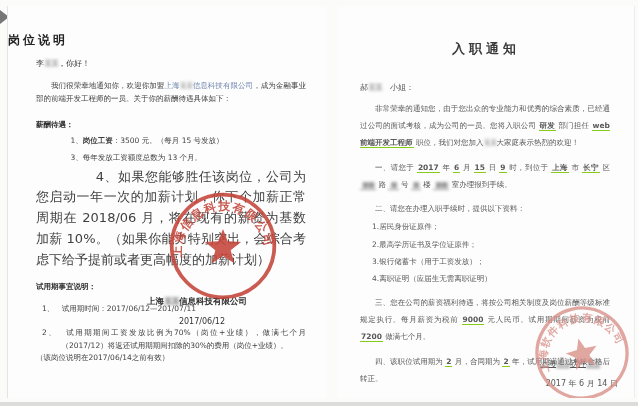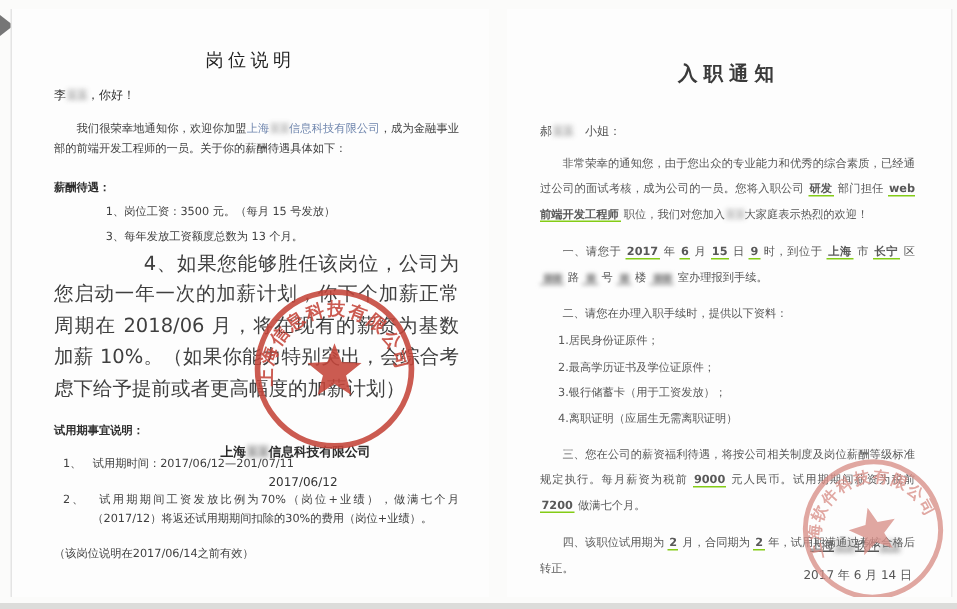--- a/index.html
+++ b/index.html
@@ -11,45 +11,45 @@
     position:relative;
   }
   .page {
     position:absolute; top:6px; height:392px; background:#fdfdfd;
     overflow:hidden;
   }
   .page-left  { left:8px;   width:318px; box-shadow:-1px 0 0 #e4e4e4; }
   .page-right { left:338px; width:296px; box-shadow:1px 0 0 #ededed; }
 
   
-  .l-title { text-align:center; padding-top:26px; font-size:12px; font-weight:normal; letter-spacing:3px; color:#222; }
+  .l-title { text-align:left; padding-top:26px; font-size:12px; font-weight:bold; letter-spacing:3px; color:#222; }
   .l-content { padding:0 20px 0 28px; }
   .l-greet { margin-top:9px; font-size:8px; color:#333; }
   .l-p { margin-top:10px; font-size:7.5px; line-height:1.75; text-align:justify; text-indent:2em; color:#3f3f3f; }
   .l-head { margin-top:15px; font-size:7.5px; font-weight:bold; color:#2e2e2e; }
   .l-item { margin-top:5px; font-size:7.5px; line-height:1.55; text-indent:4.6em; color:#3f3f3f; }
   .l-item4 { margin-top:3px; font-size:13px; line-height:1.6; text-indent:4.6em; text-align:justify; color:#3f3f3f; }
   .l-prob-head { margin-top:12px; font-size:7.5px; font-weight:bold; color:#2e2e2e; }
   .l-prob { margin-top:11px; font-size:7.5px; line-height:1.7; padding-left:3.4em; text-indent:-2.6em; text-align:justify; color:#3f3f3f; }
-  .l-valid { margin-top:11px; font-size:7.5px; color:#3f3f3f; }
+  .l-valid { font-size:7.5px; color:#3f3f3f; }
   .l-sign-co { position:absolute; left:0; right:16px; top:290px; text-align:center; padding-left:76px; font-size:8.5px; font-weight:bold; color:#2c2c2c; }
   .l-sign-dt { position:absolute; left:0; right:0; top:311px; text-align:center; padding-left:70px; font-size:8px; color:#333; }
 
   
   .r-title { text-align:center; padding-top:34px; font-size:13px; font-weight:bold; letter-spacing:4px; color:#3a3a3a; }
   .r-content { padding:0 24px 0 22px; }
   .r-salut { margin-top:24px; font-size:8px; color:#555; }
   .r-p { margin-top:8px; font-size:7.5px; line-height:2.25; text-align:justify; text-indent:2em; color:#585858; }
   .r-li { font-size:7.5px; line-height:2.3; color:#585858; padding-left:1.6em; }
   .r-sign-co { position:absolute; right:34px; top:352px; font-size:8px; color:#555;text-decoration:underline; }
-  .r-sign-dt { position:absolute; right:26px; top:372px; font-size:8px; color:#555;text-align:center; }
+  .r-sign-dt { position:absolute; right:16px; top:372px; font-size:8px; color:#555;text-align:center; }
 
   
   .u { border-bottom:1px solid #84cc16; padding:0 1px;font-weight:bold; }
-  .b { font-weight:normal; }
+  .b { font-weight:bold; }
   .blue { color:#6e85ad; }
   .redact { color:#777; filter:blur(1.6px); opacity:.85; letter-spacing:-1px; }
   .blank { color:#9a9a9a; filter:blur(1.5px); border-bottom:1px solid #8a8a8a; padding:0 2px; letter-spacing:-1px; }
 
   
   .seal { position:absolute; pointer-events:none; }
   .seal-left  { left:158px; top:183px; width:114px; height:114px; opacity:.88; }
   .seal-right { left:194px; top:297px; width:100px; height:100px; opacity:.78; transform:rotate(-14deg); }
 
   

